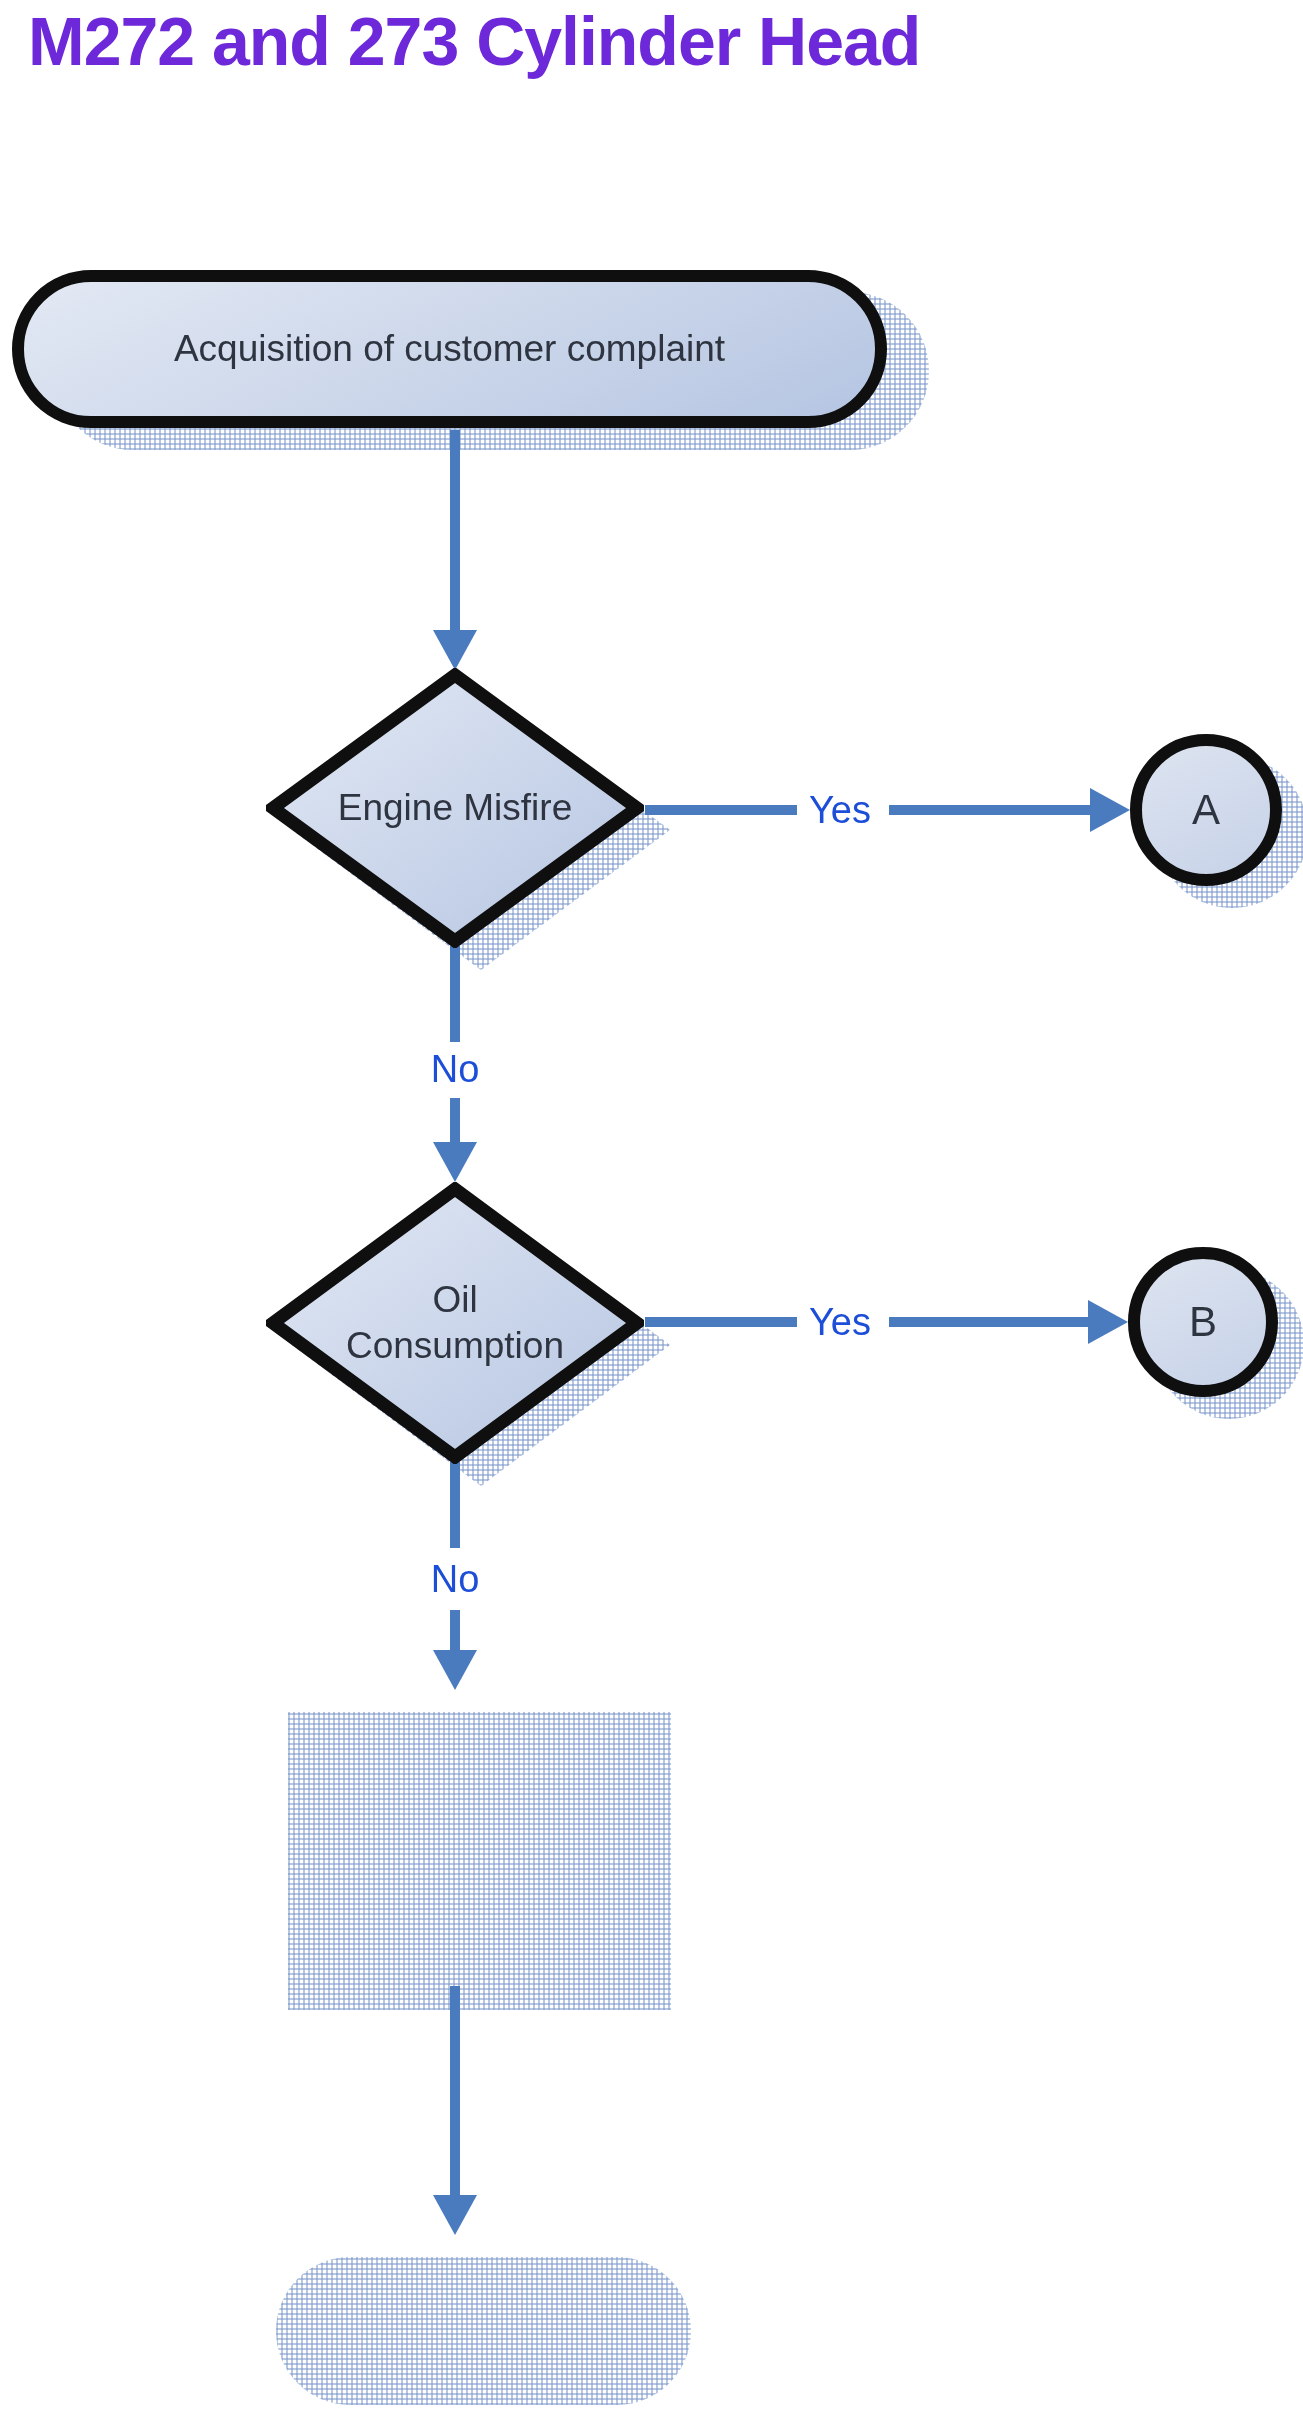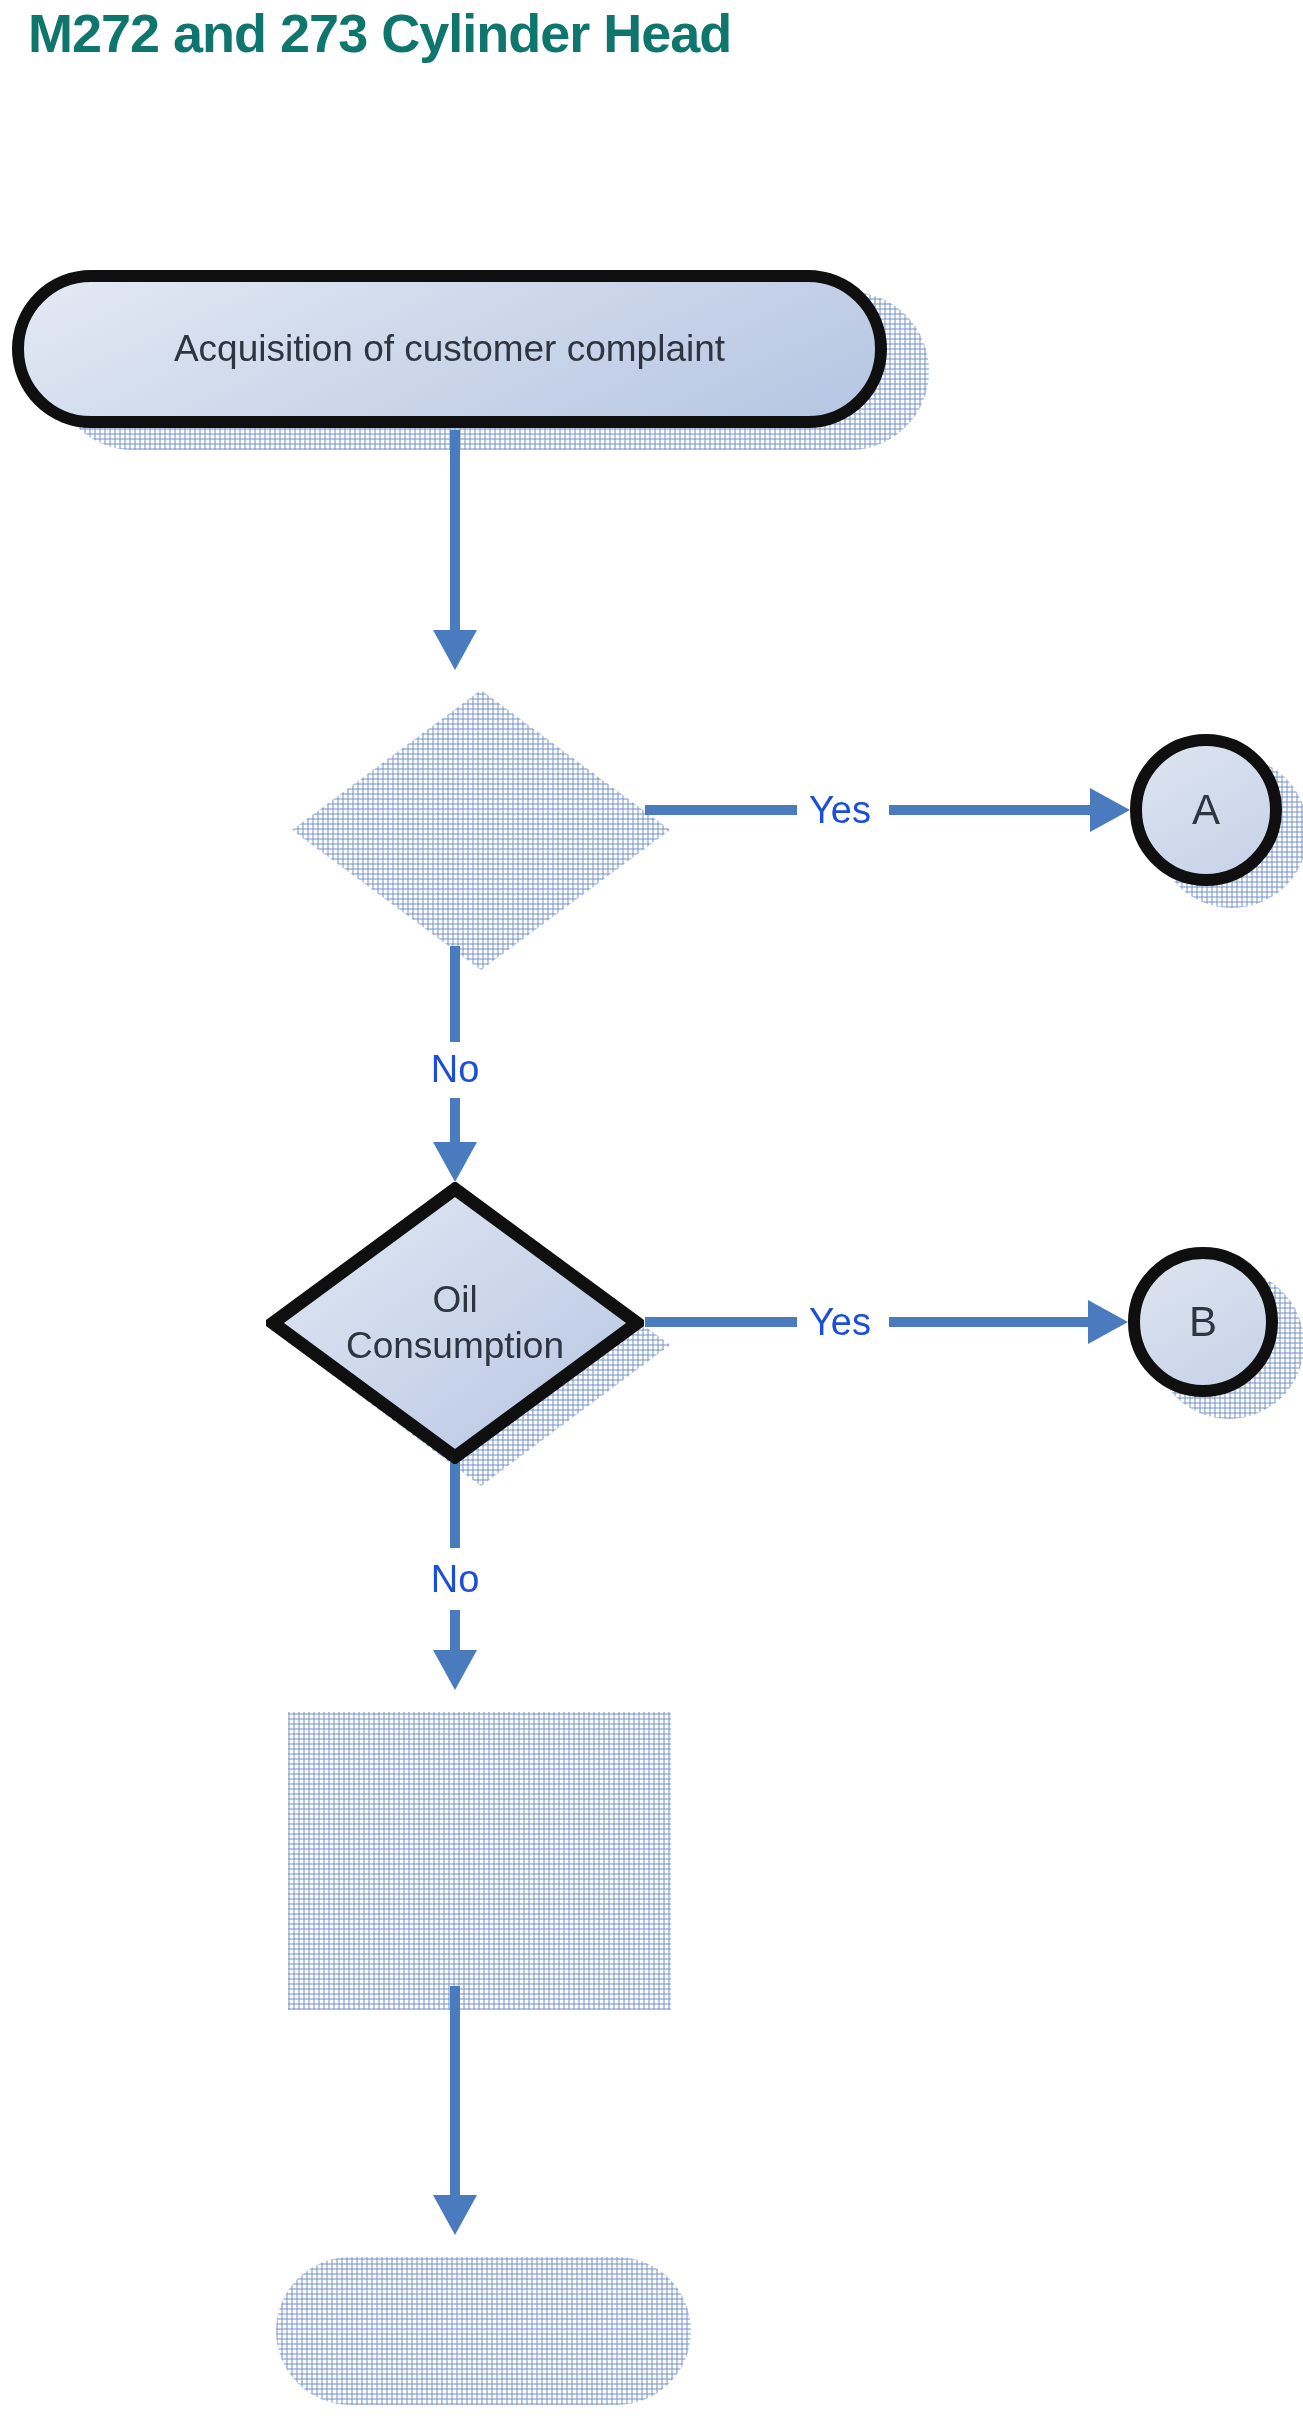--- a/index.html
+++ b/index.html
@@ -5,21 +5,21 @@
   html,body{margin:0;padding:0;background:#ffffff;}
   .canvas{
     position:relative;
     width:1303px;height:2431px;
     background:#ffffff;
     overflow:hidden;
     font-family:"Liberation Sans","DejaVu Sans",sans-serif;
   }
   .title{
     position:absolute;left:28px;top:2px;margin:0;
-    font-size:54px;font-weight:bold;color:#0f766e;letter-spacing:-1px;
+    font-size:68px;font-weight:bold;color:#6d28d9;letter-spacing:-1px;
   }
   
   .shadow{
     position:absolute;
     background-image:
       repeating-linear-gradient(90deg, rgba(124,152,203,0.55) 0 2px, rgba(255,255,255,0) 2px 5px),
       repeating-linear-gradient(0deg,  rgba(124,152,203,0.55) 0 2px, rgba(255,255,255,0) 2px 5px);
   }
   .diamond-shadow{clip-path:polygon(50% 0,100% 50%,50% 100%,0 50%);}
   
@@ -97,20 +97,32 @@
   <div class="vseg" style="left:450px;top:1610px;height:40px;"></div>
   <div class="ah-down" style="left:433px;top:1650px;"></div>
 
   <div class="vseg" style="left:450px;top:1986px;height:209px;"></div>
   <div class="ah-down" style="left:433px;top:2195px;"></div>
 
   <div class="node terminator" style="left:12px;top:270px;width:875px;height:158px;">
     <div class="label">Acquisition of customer complaint</div>
   </div>
 
+  <div class="node" style="left:266px;top:668px;width:378px;height:280px;">
+    <svg width="378" height="280" viewBox="0 0 378 280">
+      <defs>
+        <linearGradient id="g1" x1="0" y1="0" x2="1" y2="1">
+          <stop offset="0" stop-color="#e3e9f4"></stop>
+          <stop offset="1" stop-color="#b5c5e2"></stop>
+        </linearGradient>
+      </defs>
+      <polygon points="189,7 371,140 189,273 7,140" fill="url(#g1)" stroke="#0f0f0f" stroke-width="13"></polygon>
+    </svg>
+    <div class="label nowrap">Engine Misfire</div>
+  </div>
 
   <div class="node connector-circle" style="left:1130px;top:734px;width:152px;height:152px;">
     <div class="label connector-label">A</div>
   </div>
 
   <div class="node" style="left:266px;top:1182px;width:378px;height:282px;">
     <svg width="378" height="282" viewBox="0 0 378 282">
       <defs>
         <linearGradient id="g2" x1="0" y1="0" x2="1" y2="1">
           <stop offset="0" stop-color="#e3e9f4"></stop>

